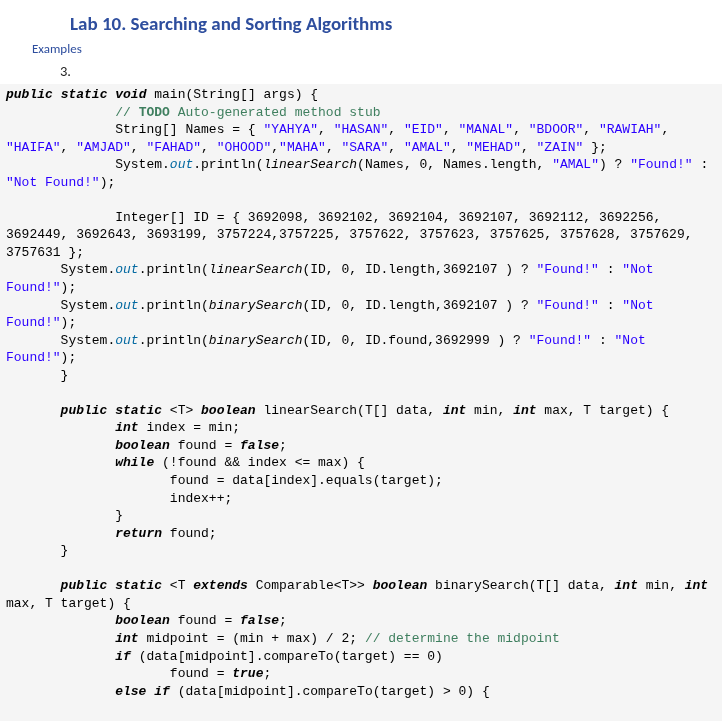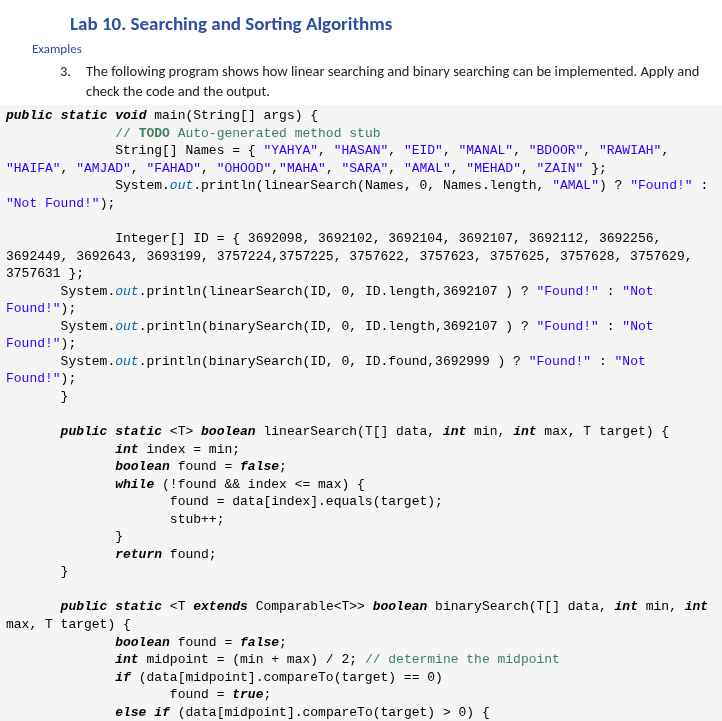--- a/index.html
+++ b/index.html
@@ -5,52 +5,51 @@
     * { margin: 0; padding: 0; box-sizing: border-box; }
     body { font-family: 'Segoe UI', Calibri, Arial, sans-serif; background: #fff; width: 722px; padding: 6px 0 6px 0; }
     .title { color: #2e4e9e; font-weight: bold; font-size: 19px; padding: 6px 0 2px 38px; margin-left: 32px; }
     .subtitle { color: #2e4e9e; font-size: 13px; padding: 4px 0 4px 32px; font-weight: 400; }
     .instruction-row { display: flex; padding: 2px 0 0 60px; font-size: 14.5px; color: #222; }
     .instr-num { min-width: 26px; }
     .instr-text { padding-right: 12px; line-height: 1.35; }
     .code-block { background: #f5f5f5; font-family: Consolas, 'Courier New', monospace; font-size: 13px; color: #000; padding: 2px 6px 8px 6px; white-space: pre-wrap; word-wrap: break-word; line-height: 1.35; margin-top: 4px; }
     .kw { color: #000000; font-weight: bold; font-style: italic; }
     .str { color: #2a00ff; }
-    .ital { }
+    .ital { font-style: italic; }
     .comment { color: #3f7f5f; }
     .todo { color: #3f7f5f; font-weight: bold; }
     .field { color: #0369a1; font-style: italic; }
   </style>
 </head>
 <body>
 
 <div class="title">Lab 10. Searching and Sorting Algorithms</div>
 <div class="subtitle">Examples</div>
 <div class="instruction-row">
   <div class="instr-num">3.</div>
-  <div class="instr-text">The following program shows how linear searching and binary searching can be implemented. Apply and check the code and the output.</div>
 </div>
 
 <div class="code-block"><span class="kw">public</span> <span class="kw">static</span> <span class="kw">void</span><span> main(String[] args) {</span>
               <span class="comment">// </span><span class="todo">TODO</span><span class="comment"> Auto-generated method stub</span>
               <span>String[] Names = { </span><span class="str">"YAHYA"</span>, <span class="str">"HASAN"</span>, <span class="str">"EID"</span>, <span class="str">"MANAL"</span>, <span class="str">"BDOOR"</span>, <span class="str">"RAWIAH"</span>, <span class="str">"HAIFA"</span>, <span class="str">"AMJAD"</span>, <span class="str">"FAHAD"</span>, <span class="str">"OHOOD"</span>,<span class="str">"MAHA"</span>, <span class="str">"SARA"</span>, <span class="str">"AMAL"</span>, <span class="str">"MEHAD"</span>, <span class="str">"ZAIN"</span><span> };</span>
               <span>System.</span><span class="field">out</span><span>.println(</span><span class="ital">linearSearch</span><span>(Names, 0, Names.length, </span><span class="str">"AMAL"</span><span>) ? </span><span class="str">"Found!"</span><span> : </span><span class="str">"Not Found!"</span><span>);</span>
 
               <span>Integer[] ID = { 3692098, 3692102, 3692104, 3692107, 3692112, 3692256, 3692449, 3692643, 3693199, 3757224,3757225, 3757622, 3757623, 3757625, 3757628, 3757629, 3757631 };</span>
        <span>System.</span><span class="field">out</span><span>.println(</span><span class="ital">linearSearch</span><span>(ID, 0, ID.length,3692107 ) ? </span><span class="str">"Found!"</span><span> : </span><span class="str">"Not Found!"</span><span>);</span>
        <span>System.</span><span class="field">out</span><span>.println(</span><span class="ital">binarySearch</span><span>(ID, 0, ID.length,3692107 ) ? </span><span class="str">"Found!"</span><span> : </span><span class="str">"Not Found!"</span><span>);</span>
        <span>System.</span><span class="field">out</span><span>.println(</span><span class="ital">binarySearch</span><span>(ID, 0, ID.found,3692999 ) ? </span><span class="str">"Found!"</span><span> : </span><span class="str">"Not Found!"</span><span>);</span>
        <span>}</span>
 
        <span class="kw">public</span> <span class="kw">static</span><span> &lt;T&gt; </span><span class="kw">boolean</span><span> linearSearch(T[] data, </span><span class="kw">int</span><span> min, </span><span class="kw">int</span><span> max, T target) {</span>
               <span class="kw">int</span><span> index = min;</span>
               <span class="kw">boolean</span><span> found = </span><span class="kw">false</span><span>;</span>
               <span class="kw">while</span><span> (!found &amp;&amp; index &lt;= max) {</span>
                      <span>found = data[index].equals(target);</span>
-                     <span>stub++;</span>
+                     <span>index++;</span>
               <span>}</span>
               <span class="kw">return</span><span> found;</span>
        <span>}</span>
 
        <span class="kw">public</span> <span class="kw">static</span><span> &lt;T </span><span class="kw">extends</span><span> Comparable&lt;T&gt;&gt; </span><span class="kw">boolean</span><span> binarySearch(T[] data, </span><span class="kw">int</span><span> min, </span><span class="kw">int</span><span> max, T target) {</span>
               <span class="kw">boolean</span><span> found = </span><span class="kw">false</span><span>;</span>
               <span class="kw">int</span><span> midpoint = (min + max) / 2; </span><span class="comment">// determine the midpoint</span>
               <span class="kw">if</span><span> (data[midpoint].compareTo(target) == 0)</span>
                      <span>found = </span><span class="kw">true</span><span>;</span>
               <span class="kw">else</span> <span class="kw">if</span><span> (data[midpoint].compareTo(target) &gt; 0) {</span>

